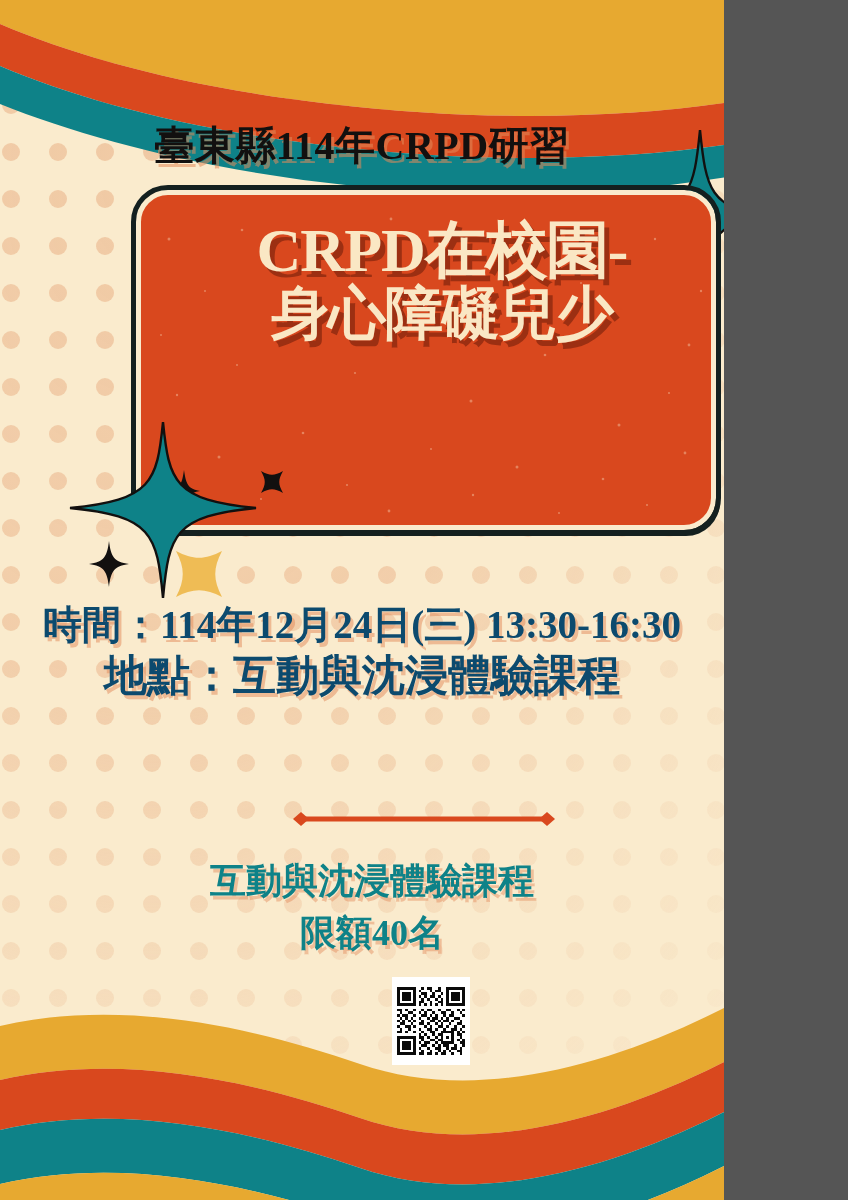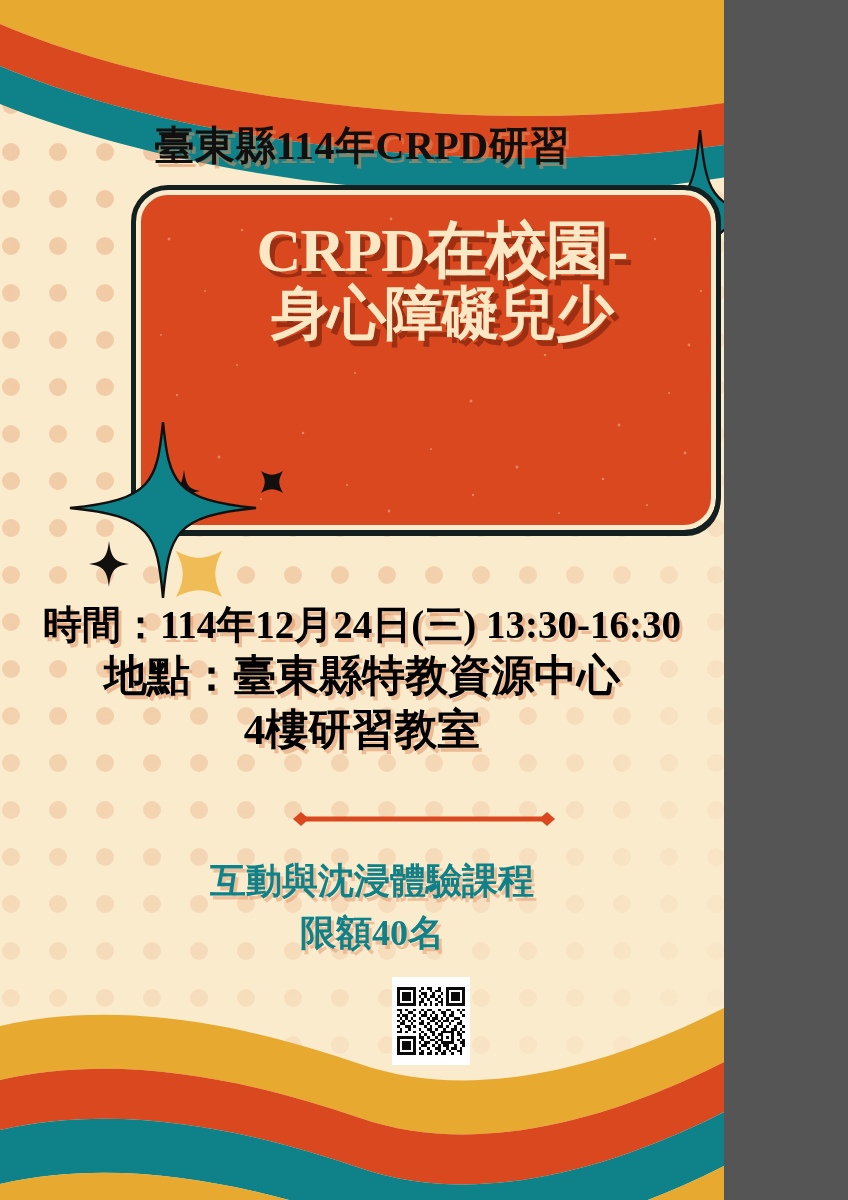--- a/index.html
+++ b/index.html
@@ -51,21 +51,21 @@
     padding-left:32px;
   }
   .ct-line{display:block;white-space:nowrap;}
   .ct1{font-size:62px;letter-spacing:-1px;}
   .ct2{font-size:58px;letter-spacing:-1px;margin-top:2px;}
   .ct3{font-size:70px;letter-spacing:6px;margin-top:2px;}
 
   
   .info{
     position:absolute;left:0;right:0;top:600px;text-align:center;
-    color:#000000;font-weight:bold;
+    color:#0c4a6e;font-weight:bold;
     font-family:"Liberation Serif","DejaVu Serif",serif;
     text-shadow:3px 4px 0 rgba(226,138,90,.5);
   }
   .info-line{display:block;white-space:nowrap;line-height:1.26;}
   .il1{font-size:39px;}
   .il2{font-size:43px;}
   .il3{font-size:43px;}
 
   
   .divider{position:absolute;left:288px;top:811px;width:272px;height:16px;}
@@ -197,22 +197,21 @@
   <svg class="dec" style="left:88px;top:540px;" width="42" height="48" viewBox="0 0 42 48" aria-hidden="true">
     <path d="M21,1 C23,17 26,22 41,24 C26,26 23,31 21,47 C19,31 16,26 1,24 C16,22 19,17 21,1 Z" fill="#12100F"></path>
   </svg>
 
   <svg class="dec" style="left:168px;top:543px;" width="62" height="62" viewBox="0 0 62 62" aria-hidden="true">
     <path d="M8,8 C25,17 37,17 54,8 C45,25 45,37 54,54 C37,45 25,45 8,54 C17,37 17,25 8,8 Z" fill="#EFBC55"></path>
   </svg>
 
   <div class="info">
     <span class="info-line il1">時間：114年12月24日(三) 13:30-16:30</span>
-    <span class="info-line il2">地點：臺東縣特教資源中心</span>
-    <span class="info-line il3">4樓研習教室</span>
+    <span class="info-line il2">地點：互動與沈浸體驗課程</span>
   </div>
 
   <svg class="divider" width="272" height="16" viewBox="0 0 272 16" aria-hidden="true">
     <rect x="14" y="5.5" width="244" height="5" fill="#D9481E"></rect>
     <path d="M13,1 L21,8 L13,15 L5,8 Z" fill="#D9481E"></path>
     <path d="M259,1 L267,8 L259,15 L251,8 Z" fill="#D9481E"></path>
   </svg>
 
   <div class="notes">
     <span class="note-line">互動與沈浸體驗課程</span>

